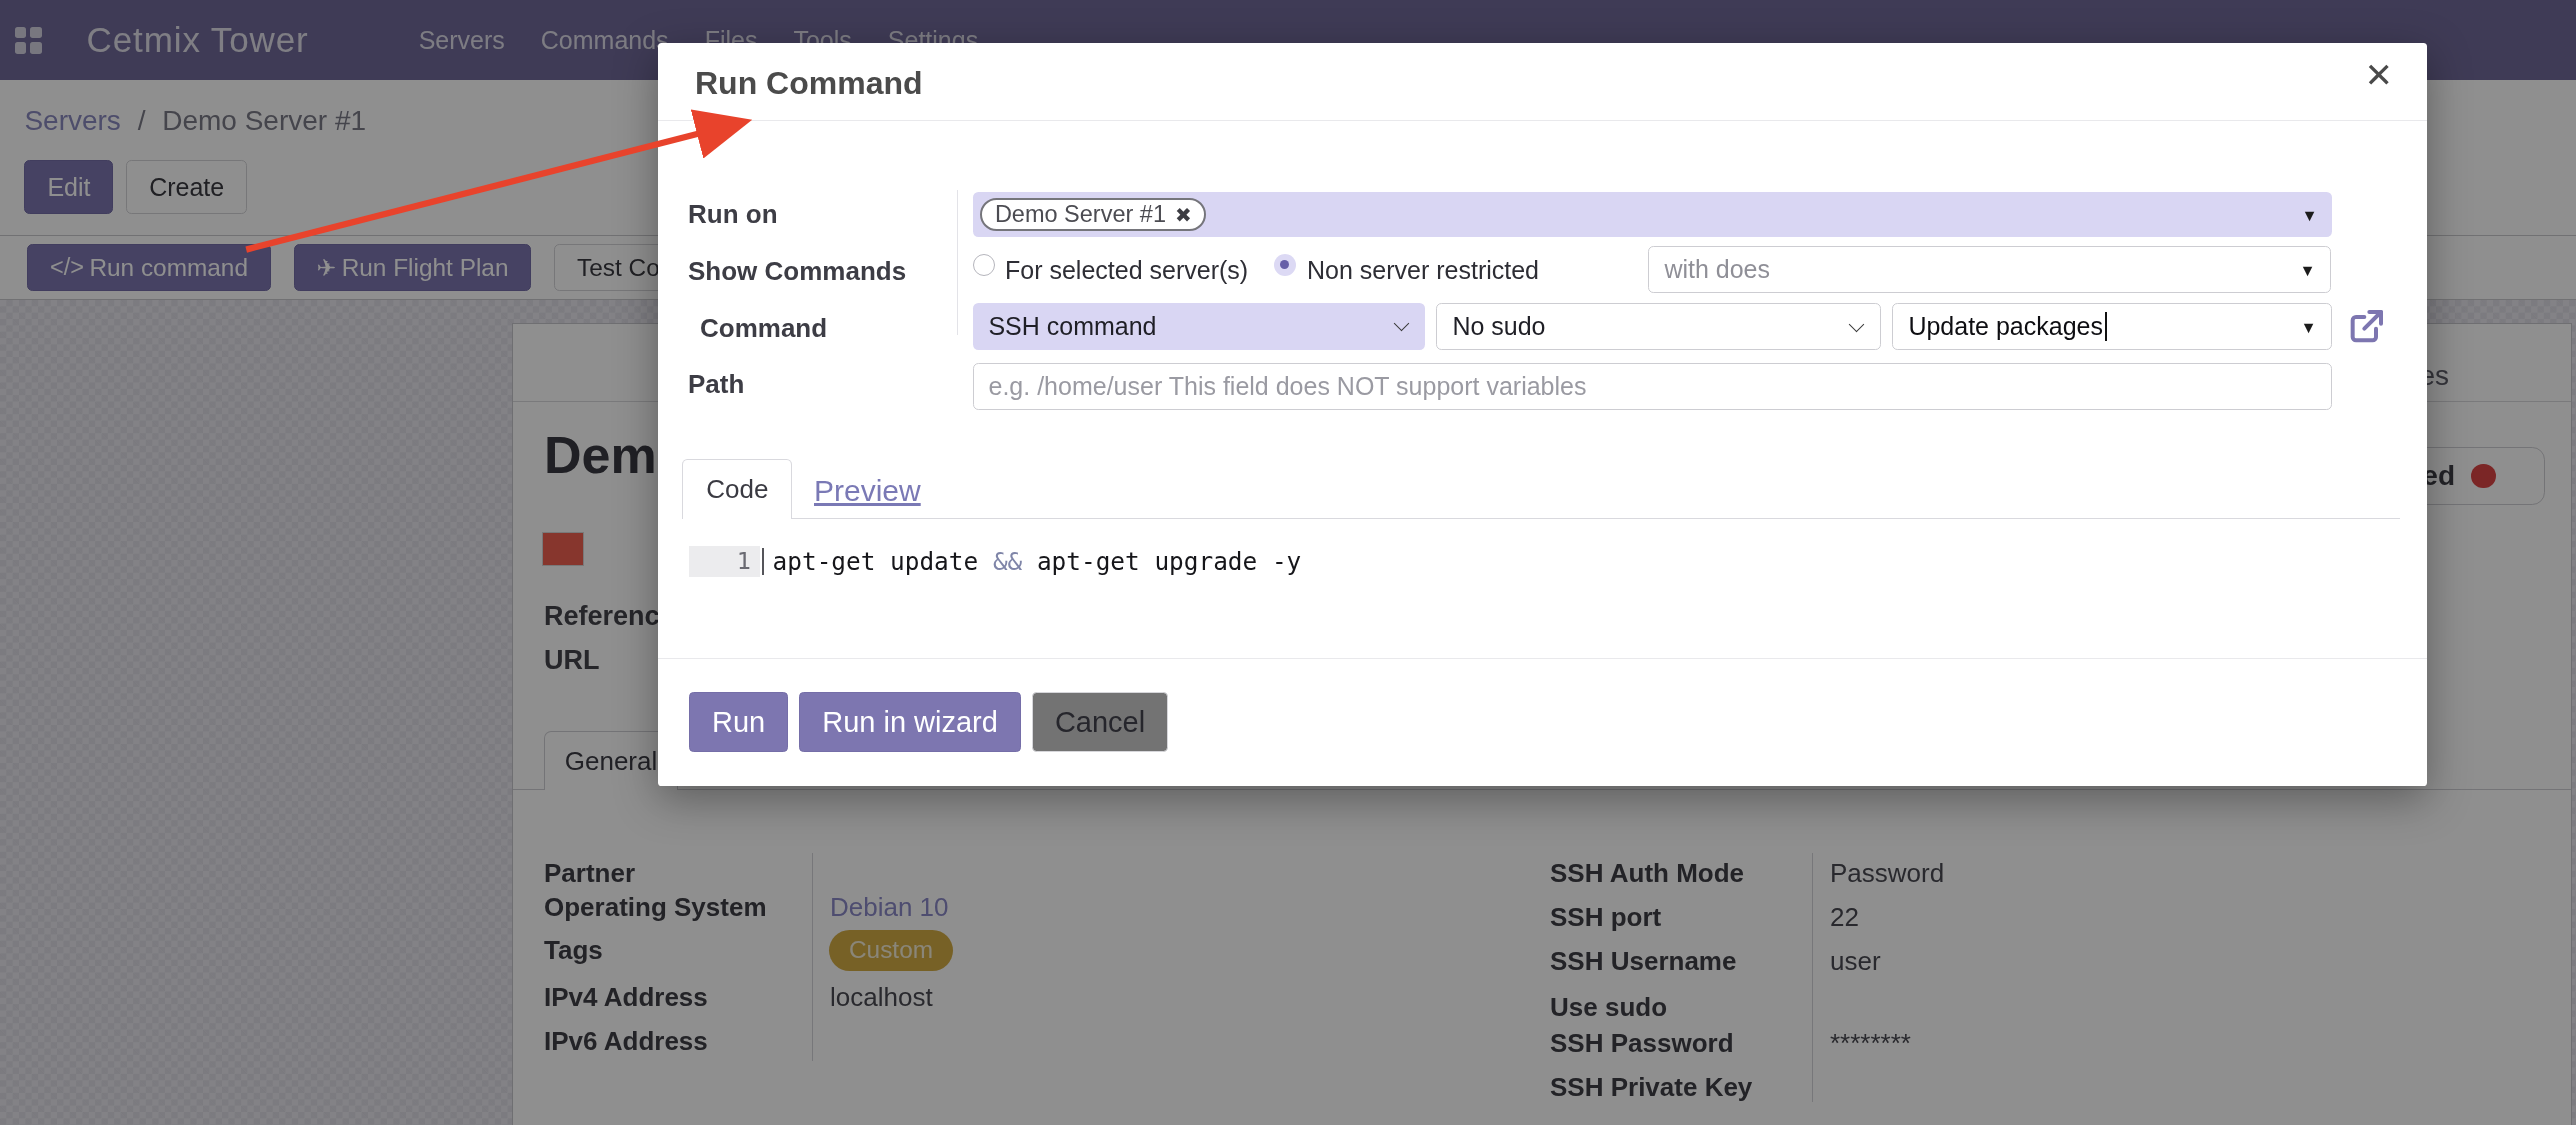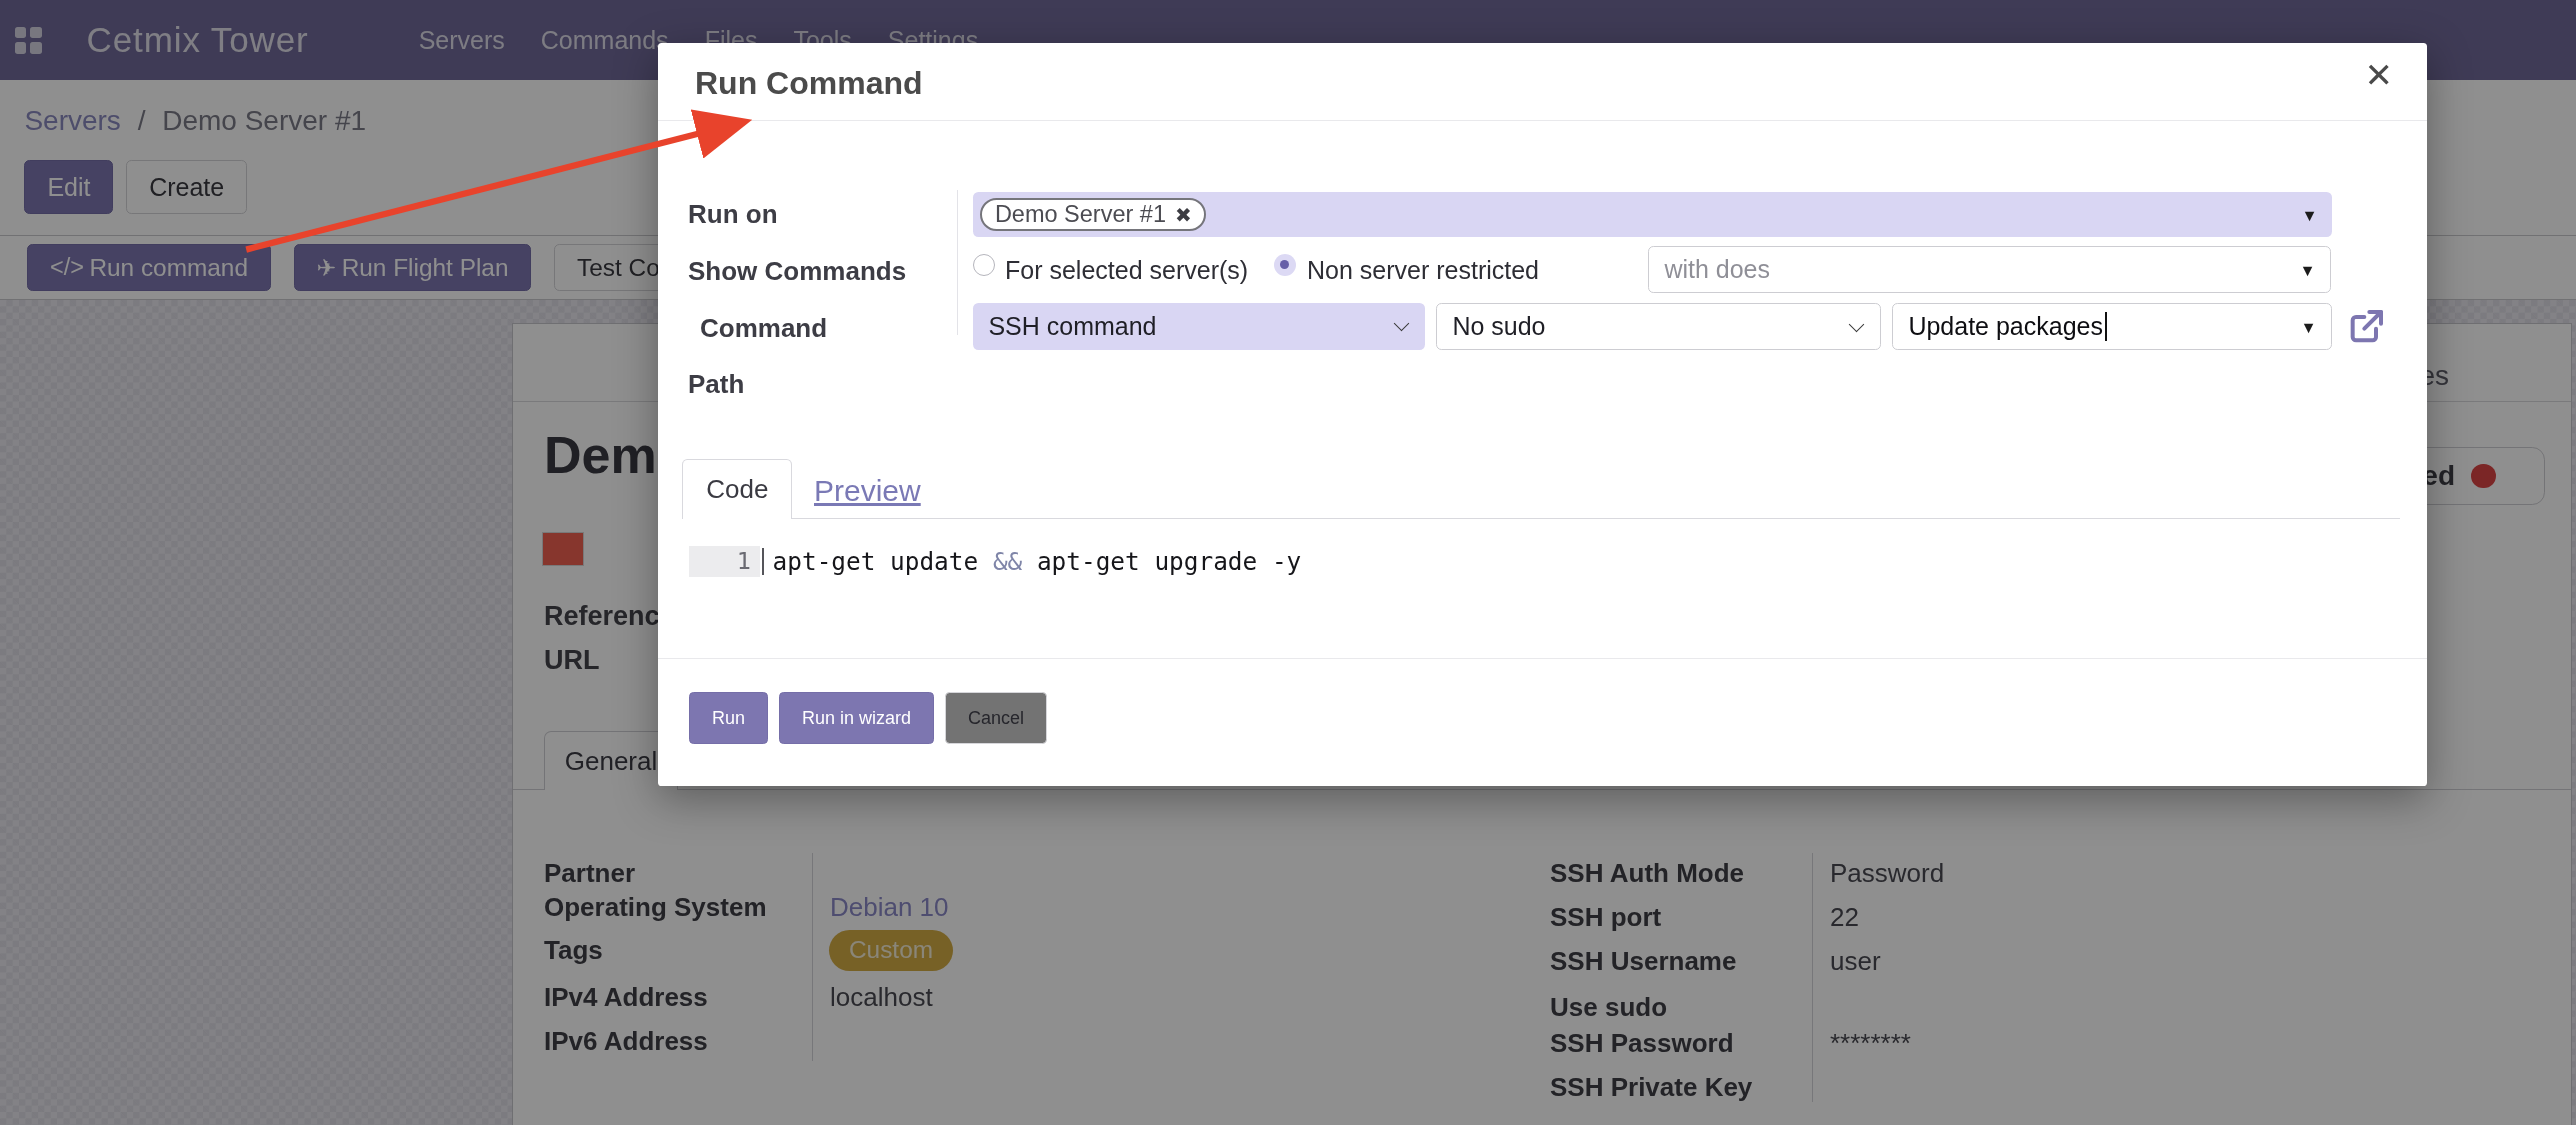--- a/index.html
+++ b/index.html
@@ -132,21 +132,21 @@
 
   .code-area{position:absolute;left:31px;top:503px;display:flex;align-items:flex-start;
              font-family:"DejaVu Sans Mono",monospace;}
   .line-num{width:71px;height:31px;background:#ececee;color:#6a6a72;font-size:23.5px;
             text-align:right;padding-right:9px;line-height:31px;}
   .code-caret{width:1.8px;height:27px;background:#55555a;margin:1.8px 0 0 1.8px;}
   .code-text{margin-left:9px;font-size:24.4px;color:#16161a;line-height:31px;white-space:pre;}
   .code-op{color:#7f85a8;}
 
   .m-footer{position:absolute;left:31px;top:649px;display:flex;gap:11px;}
-  .m-footer .btn{height:52px;font-size:18px;border-radius:4.5px;}
+  .m-footer .btn{height:60px;font-size:29px;border-radius:4.5px;}
   .btn-cancel{background:#737373;border:0.9px solid #d6d6da;color:#26262c;}
 
   
   .arrow-svg{position:absolute;inset:0;z-index:120;pointer-events:none;}
 </style>
 </head>
 <body>
 
 <div class="page">
 
@@ -282,20 +282,21 @@
       <span class="sel-txt">Update packages</span>
       <span class="caret"></span>
       <span class="dd-arrow">▼</span>
     </div>
     <svg class="ext-link" viewBox="0 0 24 24">
       <path d="M18 13v5a2 2 0 0 1-2 2H6a2 2 0 0 1-2-2V8a2 2 0 0 1 2-2h5" fill="none" stroke="#7d76b0" stroke-width="2.4" stroke-linecap="round" stroke-linejoin="round"></path>
       <path d="M14 3h7v7" fill="none" stroke="#7d76b0" stroke-width="2.4" stroke-linecap="round" stroke-linejoin="round"></path>
       <path d="M21 3l-10 10" fill="none" stroke="#7d76b0" stroke-width="2.4" stroke-linecap="round"></path>
     </svg>
 
+    <input class="path-input" type="text" placeholder="e.g. /home/user This field does NOT support variables" style="">
 
     <div class="m-tab-code">Code</div>
     <div class="m-tab-preview">Preview</div>
     <div class="m-tab-line"></div>
 
     <div class="code-area">
       <div class="line-num">1</div>
       <div class="code-caret"></div>
       <div class="code-text"><span>apt-get update </span><span class="code-op">&amp;&amp;</span><span> apt-get upgrade -y</span></div>
     </div>

